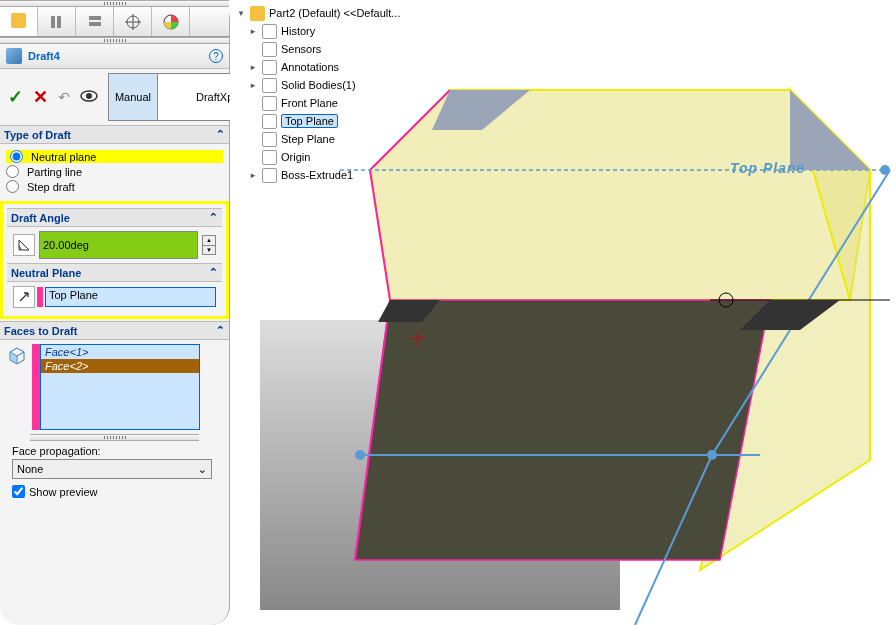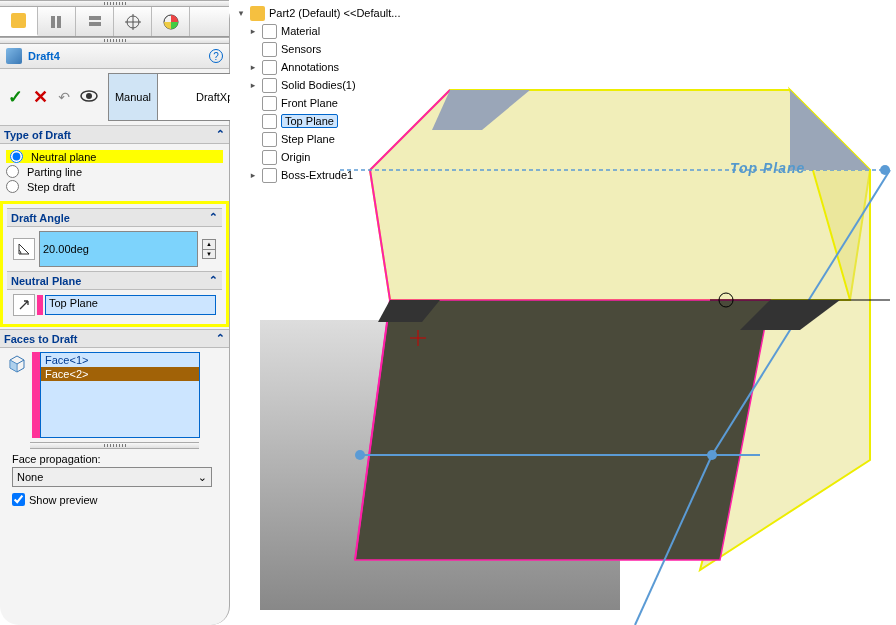--- a/index.html
+++ b/index.html
@@ -23,32 +23,32 @@
   .mode-tab.active { background:#d0e4f5; }
   .section-header { display:flex; justify-content:space-between; align-items:center; padding:2px 4px; background:#e6e6e6; border-top:1px solid #bbb; border-bottom:1px solid #bbb; color:#003a8f; font-weight:bold; font-size:11px;}
   .chevron { color:#003a8f; font-size:11px; }
   .section-body { padding:4px 6px; }
   .radio-row { display:flex; align-items:center; gap:4px; margin:2px 0; }
   input[type=radio], input[type=checkbox] { margin:0 4px 0 0; }
   .highlight-yellow { background:#ffff00; padding:0px 4px; }
   .highlight-group { border:3px solid #ffff00; padding:4px; margin:2px 0; }
   .input-row { display:flex; align-items:center; gap:4px; }
   .small-icon-box { width:22px; height:22px; border:1px solid #aaa; display:flex; align-items:center; justify-content:center; background:#fff; }
-  .text-input { flex:1; border:1px solid #888; padding:1px 3px; background:#7dd3fc; height:36px; }
+  .text-input { flex:1; border:1px solid #888; padding:1px 3px; background:#84cc16; height:28px; }
   .spinner { display:flex; flex-direction:column; border:1px solid #888; height:20px; width:14px; background:#eee; }
   .spinner div { flex:1; display:flex; align-items:center; justify-content:center; font-size:6px; border-bottom:1px solid #888; }
   .spinner div:last-child { border-bottom:none; }
   .neutral-input { display:flex; align-items:center; gap:2px; }
   .pink-bar { width:6px; background:#ff3399; height:20px; }
   .blue-sel { background:#cce5ff; border:1px solid #0066cc; padding:1px 3px; height:20px; flex:1;}
   .faces-body { display:flex; gap:4px; padding:4px 6px; }
   .cube-icon { width:22px; height:22px; display:flex; align-items:center; justify-content:center; }
   .face-list-wrap { display:flex; }
   .face-pink { width:8px; background:#ff3399; }
-  .face-list { width:160px; height:86px; border:1px solid #0066cc; background:#cce5ff; }
+  .face-list { width:160px; height:86px; border:1px solid #0066cc; background:#cce5ff;font-style:italic; }
   .face-item { padding:1px 4px; color:#003a8f; }
   .face-item.selected { background:#a16207; color:#fff; }
   .prop-label { margin:4px 12px 2px; }
   .select-box { margin:0 12px 4px; height:20px; border:1px solid #888; background:#eee; display:flex; align-items:center; justify-content:space-between; padding:0 4px; width:200px; }
   .check-row { margin:2px 12px; display:flex; align-items:center; }
   .viewport { flex:1; position:relative; background:#fff; }
   .tree { position:absolute; top:4px; left:6px; }
   .tree-row { display:flex; align-items:center; gap:4px; height:18px; }
   .exp { width:10px; display:inline-flex; justify-content:center; color:#555; font-size:9px;}
   .indent1 { margin-left:12px; }
@@ -260,21 +260,21 @@
 
     <div class="tree">
       <div class="tree-row">
           <span class="exp">▾</span>
           <span class="tree-part-icon"></span>
           <span>Part2 (Default) &lt;&lt;Default...</span>
         </div>
       <div class="tree-row indent1">
           <span class="exp">▸</span>
           <span class="tree-icon"></span>
-          <span>Material</span>
+          <span>History</span>
         </div>
       <div class="tree-row indent1">
           <span class="exp"></span>
           <span class="tree-icon"></span>
           <span>Sensors</span>
         </div>
       <div class="tree-row indent1">
           <span class="exp">▸</span>
           <span class="tree-icon"></span>
           <span>Annotations</span>

